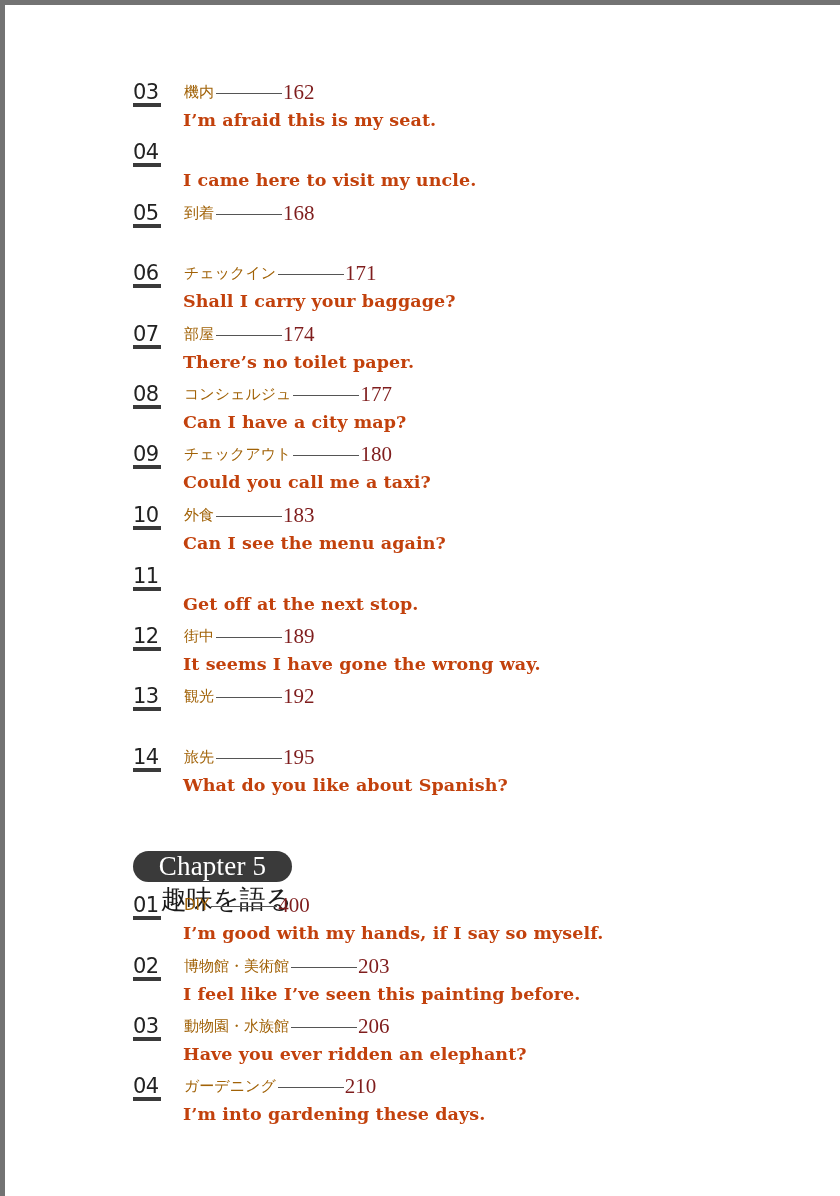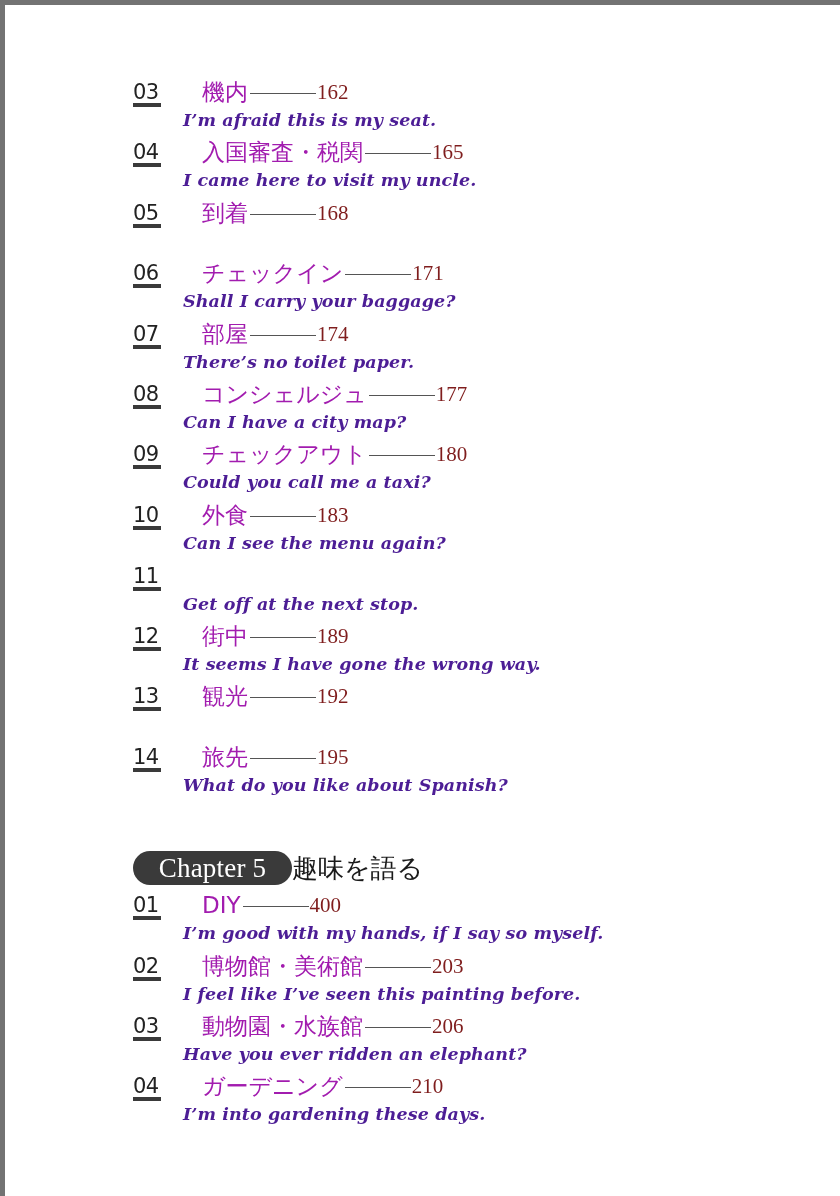--- a/index.html
+++ b/index.html
@@ -22,40 +22,40 @@
     .num-bar {
       position: absolute; left: 0; top: 22px;
       width: 28px; height: 4px; background: #3a3a3a;
     }
     .jp-line {
       position: absolute; left: 51px; top: 0;
       height: 22px; display: flex; align-items: center; white-space: nowrap;
     }
     .jp {
       font-family: "DejaVu Sans", sans-serif;
-      font-size: 23px; line-height: 22px; color: #a21caf; margin-left: 18px;
+      font-size: 15px; line-height: 22px; color: #a16207;
     }
     .dash {
       display: inline-block; width: 66px; height: 1px;
       background: #555; margin: 0 1px 0 2px; position: relative; top: 1px;
     }
     .page-no {
       font-family: "Liberation Serif", serif;
       font-size: 21px; line-height: 22px; color: #7f1d1d;
     }
     .en {
       position: absolute; left: 50px; top: 28px;
       font-family: "DejaVu Serif", serif;
       font-weight: bold;
-      font-size: 17.5px; line-height: 22px; color: #4c1d95;
-      white-space: nowrap; letter-spacing: 0.1px; font-style: italic;
+      font-size: 17.5px; line-height: 22px; color: #c2410c;
+      white-space: nowrap; letter-spacing: 0.1px;
     }
     .chapter {
       position: absolute; left: 128px; top: 846px; height: 34px;
-      display: flex; align-items: center;
+      display: flex; align-items: flex-end; flex-direction: column;
     }
     .pill {
       height: 34px; width: 159px; border-radius: 17px;
       background: #3a3a3a; color: #fff;
       display: flex; align-items: center; justify-content: center;
       font-family: "Liberation Serif", serif; font-size: 27px;
       letter-spacing: 0.2px;
     }
     .chapter-title {
       font-family: "DejaVu Sans", sans-serif;
@@ -74,25 +74,20 @@
       <span class="jp">機内</span>
       <span class="dash"></span>
       <span class="page-no">162</span>
     </div>
     <span class="en">I’m afraid this is my seat.</span>
   </div>
 
   <div class="entry" style="top:136px">
     <span class="num">04</span>
     <span class="num-bar"></span>
-    <div class="jp-line">
-      <span class="jp">入国審査・税関</span>
-      <span class="dash"></span>
-      <span class="page-no">165</span>
-    </div>
     <span class="en">I came here to visit my uncle.</span>
   </div>
 
   <div class="entry" style="top:197px">
     <span class="num">05</span>
     <span class="num-bar"></span>
     <div class="jp-line">
       <span class="jp">到着</span>
       <span class="dash"></span>
       <span class="page-no">168</span>

